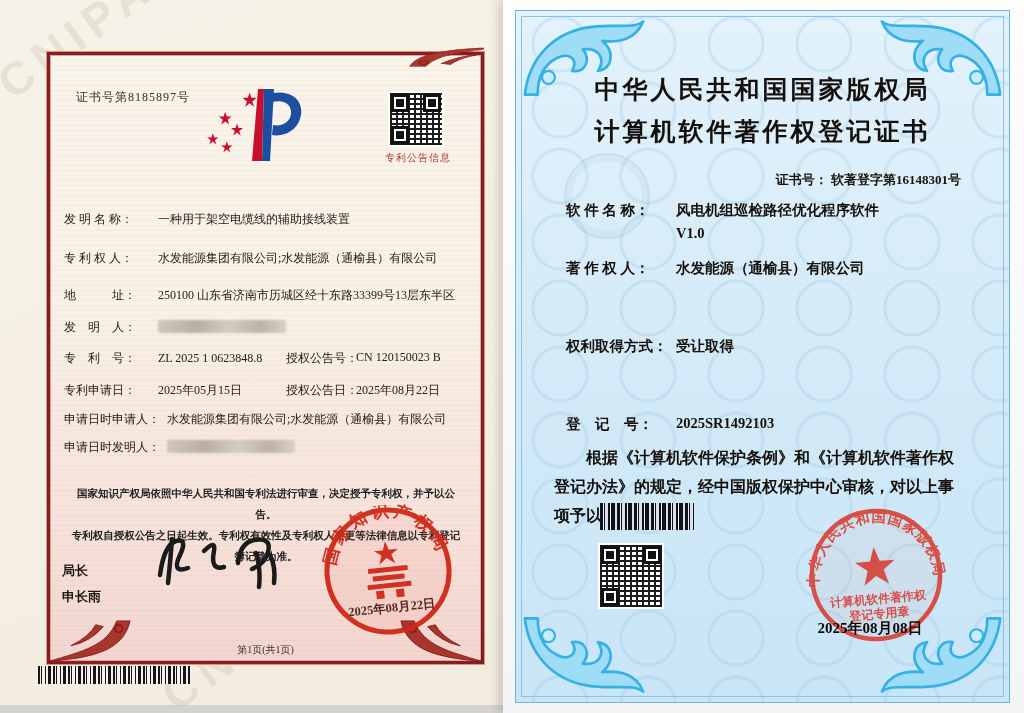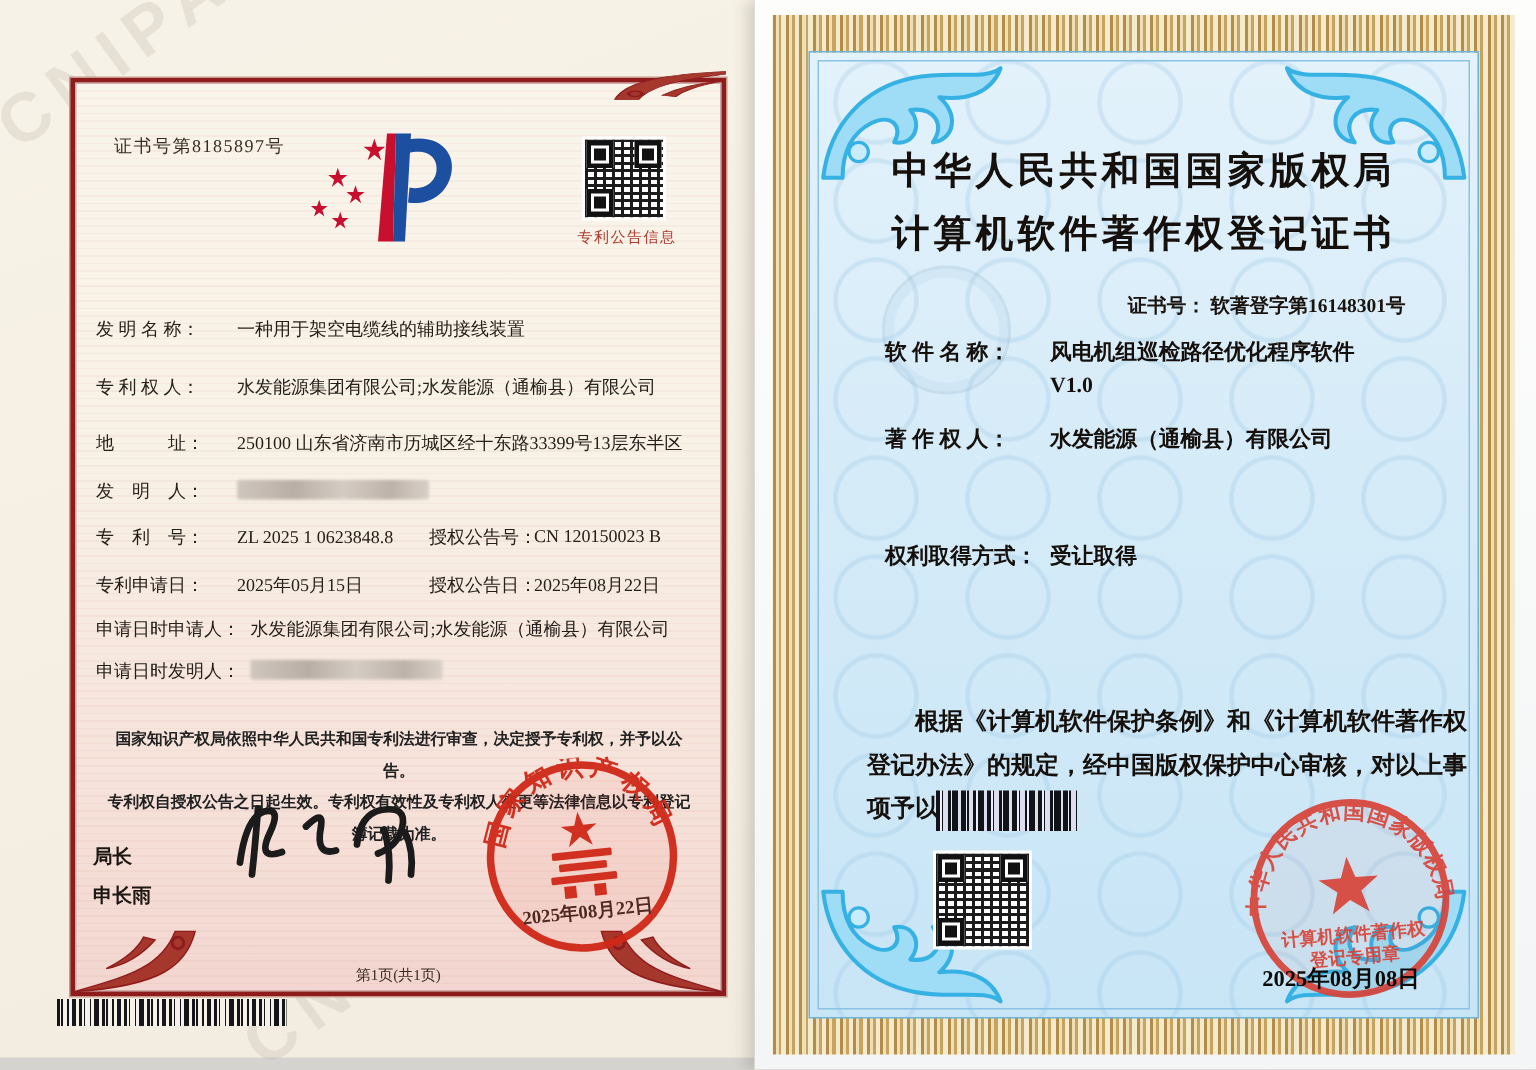--- a/index.html
+++ b/index.html
@@ -48,21 +48,21 @@
   .seal-left{position:absolute;left:272px;top:450px;transform:rotate(-6deg);opacity:.95;}
   .pageno{position:absolute;left:0;top:588px;width:100%;text-align:center;font-size:10px;color:#3a2c22;}
   .patent-barcode{position:absolute;left:38px;top:666px;width:153px;height:18px;
       background:repeating-linear-gradient(90deg,#15151a 0 2px,#f7f2e7 2px 3px,#15151a 3px 4px,
         #f7f2e7 4px 7px,#15151a 7px 8px,#f7f2e7 8px 10px,#15151a 10px 13px,#f7f2e7 13px 15px);}
   .red-orn{position:absolute;pointer-events:none;}
 
   
   .right-page{position:absolute;left:503px;top:0;width:521px;height:713px;
               background:linear-gradient(180deg,#fdfdfc,#f3f5f6);box-shadow:-5px 0 9px rgba(60,50,40,.18);}
-  .gold-border{position:absolute;left:12px;top:10px;right:14px;bottom:10px;padding:24px;box-sizing:border-box;
+  .gold-border{position:absolute;left:12px;top:10px;right:14px;bottom:10px;padding:0;box-sizing:border-box;
       background:repeating-linear-gradient(90deg,#b28d4a 0 2px,#eedfb6 2px 4px,#c7a35e 4px 6px,#f4ebcf 6px 9px);}
   .blue-cert{position:relative;width:100%;height:100%;box-sizing:border-box;
       border:1px solid #6fb4d8;overflow:hidden;
       background:
         radial-gradient(circle at 50% 50%, transparent 25px, rgba(150,195,225,.28) 26px 28px, transparent 29px),
         linear-gradient(180deg,#e3f2fb 0%,#d5ebf8 45%,#c8e5f6 100%);
       background-size:88px 66px,100% 100%;}
   .blue-cert::before{content:"";position:absolute;inset:5px;border:1px solid #8ac4e4;pointer-events:none;}
   .emboss{position:absolute;left:48px;top:142px;width:82px;height:82px;border-radius:50%;
           border:2px solid rgba(140,175,205,.25);box-shadow:inset 0 0 0 6px rgba(170,200,225,.18);}
@@ -259,20 +259,24 @@
           <span class="cvalue">V1.0</span>
         </div>
         <div class="crow" style="top:248px">
           <span>著 作 权 人：</span>
           <span class="cvalue">水发能源（通榆县）有限公司</span>
         </div>
         <div class="crow" style="top:326px">
           <span>权利取得方式：</span>
           <span class="cvalue">受让取得</span>
         </div>
+        <div class="crow" style="top:404px">
+          <span>登　记　号：</span>
+          <span class="cvalue">2025SR1492103</span>
+        </div>
 
         <p class="cstatement">根据《计算机软件保护条例》和《计算机软件著作权登记办法》的规定，经中国版权保护中心审核，对以上事项予以登记。</p>
 
         <div class="c-barcode"></div>
         <div class="qr c-qr">
           <span class="fp tl"></span>
           <span class="fp tr"></span>
           <span class="fp bl"></span>
         </div>
 

